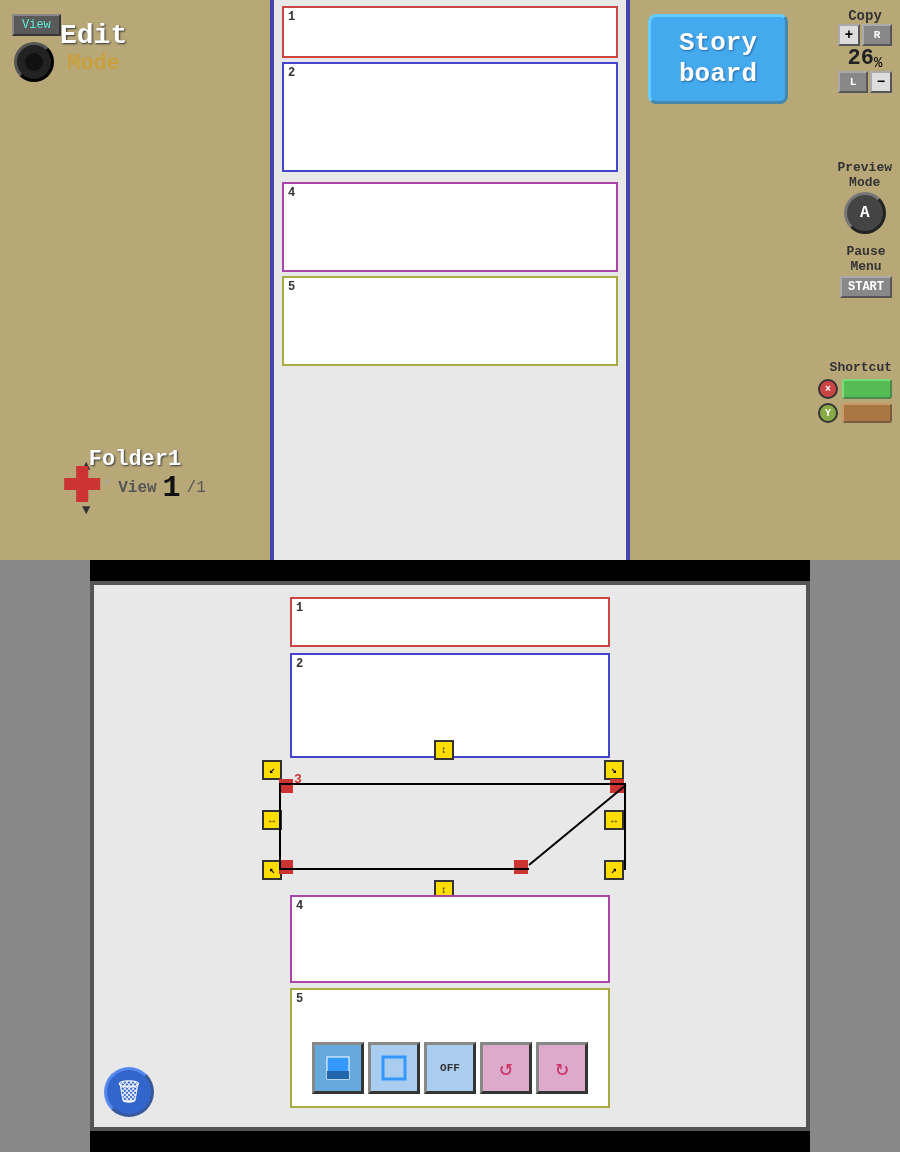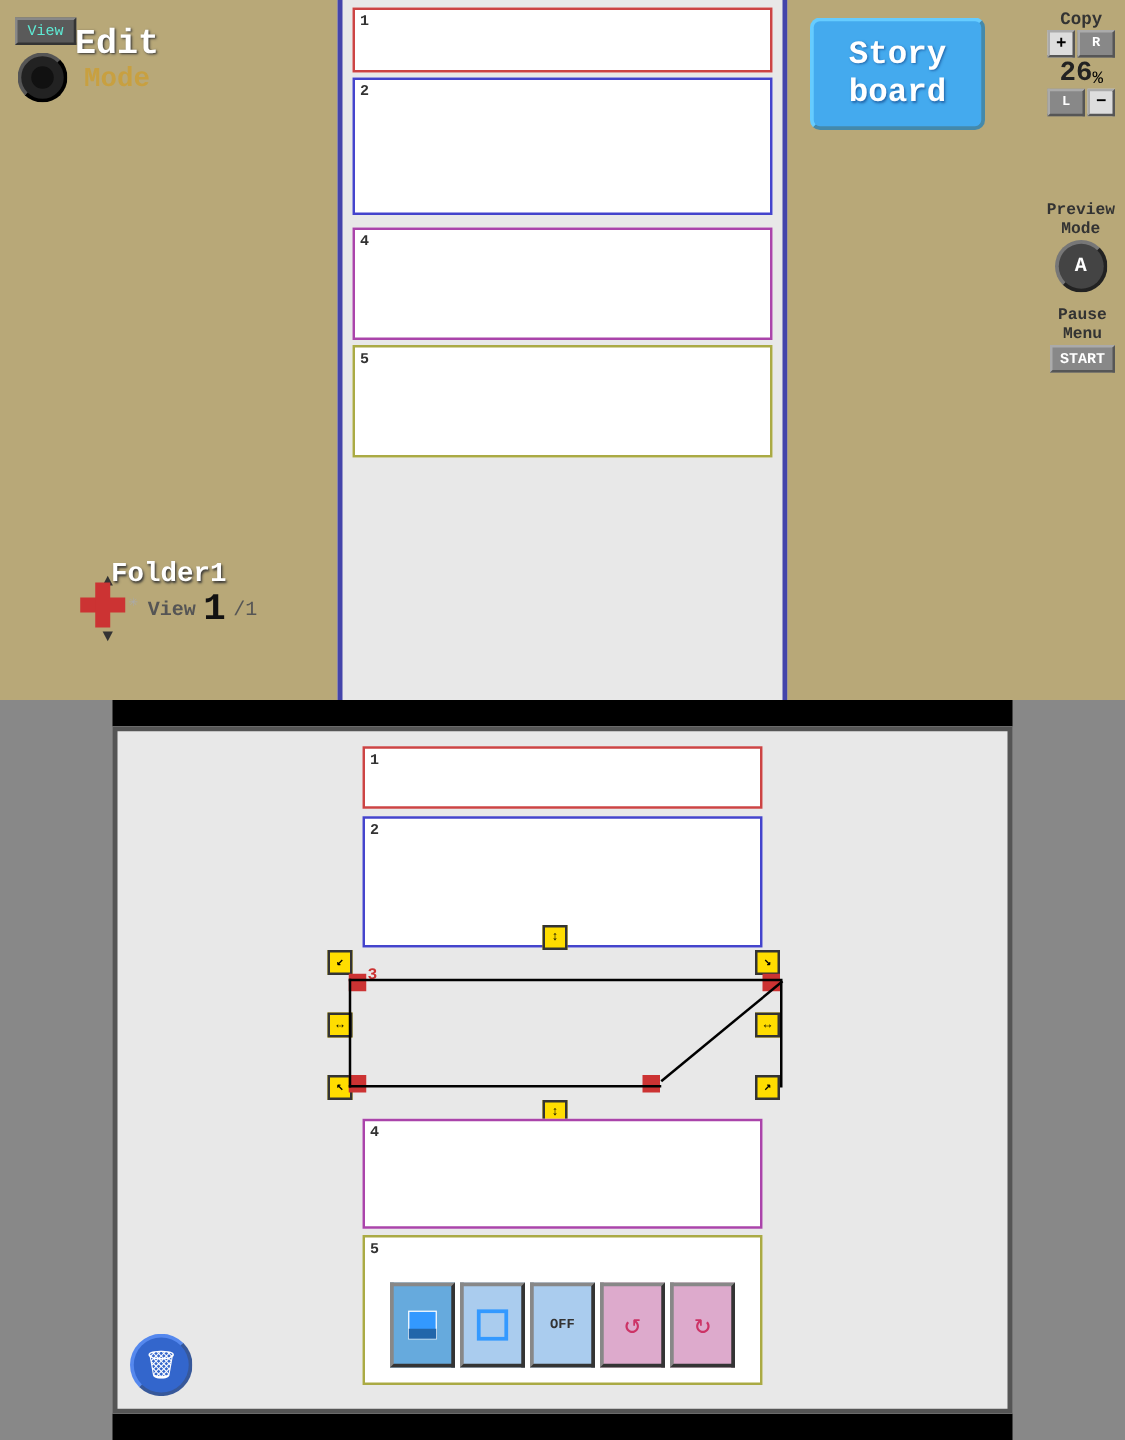--- a/index.html
+++ b/index.html
@@ -443,21 +443,21 @@
 
     .red-corner {
       position: absolute;
       width: 14px;
       height: 14px;
       background: #cc3333;
     }
 
     .tool-btn {
       width: 52px;
-      height: 68px;
+      height: 52px;
       border: 3px outset #888;
       display: flex;
       align-items: center;
       justify-content: center;
       cursor: pointer;
       font-size: 10px;
     }
 
     .tool-btn.blue { background: #66aadd; }
     .tool-btn.light-blue { background: #aaccee; }
@@ -613,20 +613,31 @@
       <div class="preview-btn">
         <span class="preview-btn-label">A</span>
       </div>
     </div>
 
     <div class="pause-section">
       <span class="pause-label">Pause<br>Menu</span>
       <div class="pause-btn">START</div>
     </div>
 
+    <div class="shortcut-section">
+      <span class="shortcut-label">Shortcut</span>
+      <div class="shortcut-row">
+        <div class="shortcut-circle x">×</div>
+        <div class="shortcut-item"></div>
+      </div>
+      <div class="shortcut-row">
+        <div class="shortcut-circle y">Y</div>
+        <div class="shortcut-item brown"></div>
+      </div>
+    </div>
 
   </div>
 </div>
 
 <div class="bottom-screen">
 
   <div class="gray-bar-left"></div>
   <div class="gray-bar-right"></div>
 
   <div class="bottom-inner">

